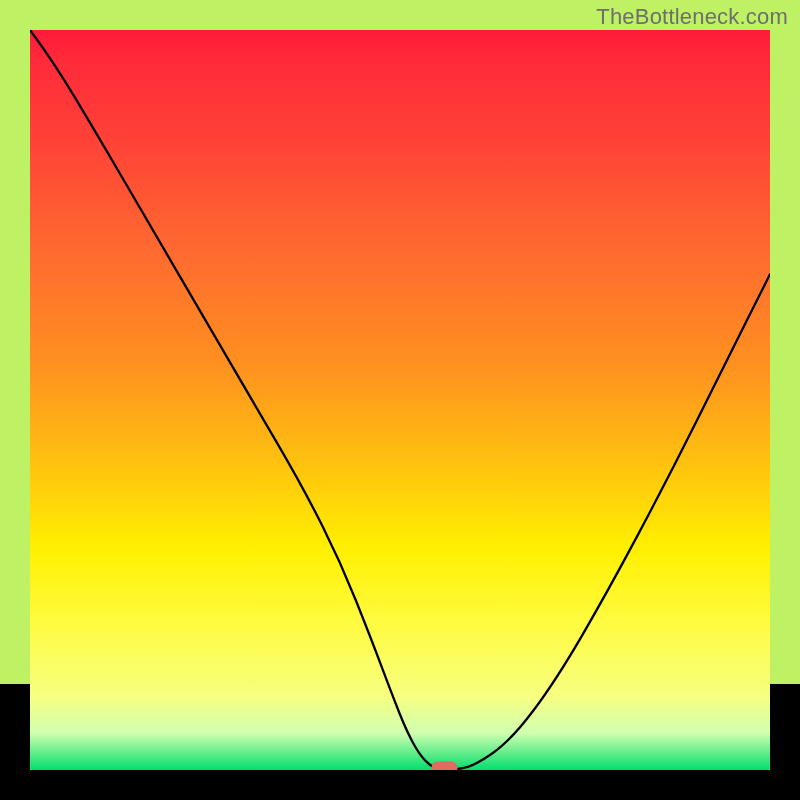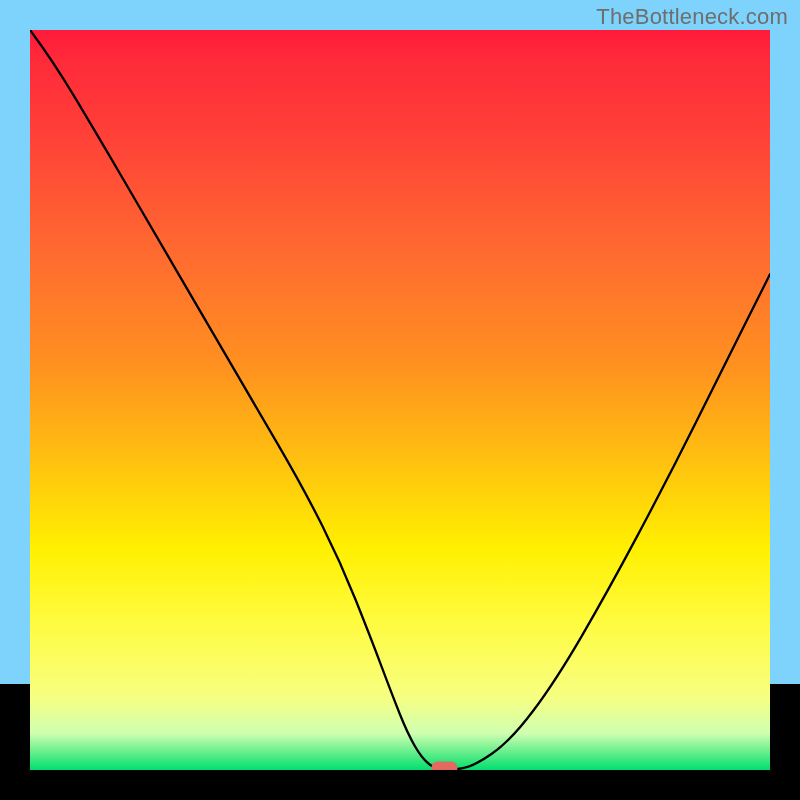--- a/index.html
+++ b/index.html
@@ -10,21 +10,21 @@
     background: #000;
     overflow: hidden;
     font-family: Arial, Helvetica, sans-serif;
   }
   .frame {
     position: absolute;
     top: 0;
     left: 0;
     width: 800px;
     height: 684px;
-    background: #7dd3fc;
+    background: #bef264;
   }
   .watermark {
     position: absolute;
     top: 4px;
     right: 12px;
     color: #6e6e6e;
     font-size: 22px;
     font-weight: 500;
     letter-spacing: 0.2px;
     z-index: 50;

